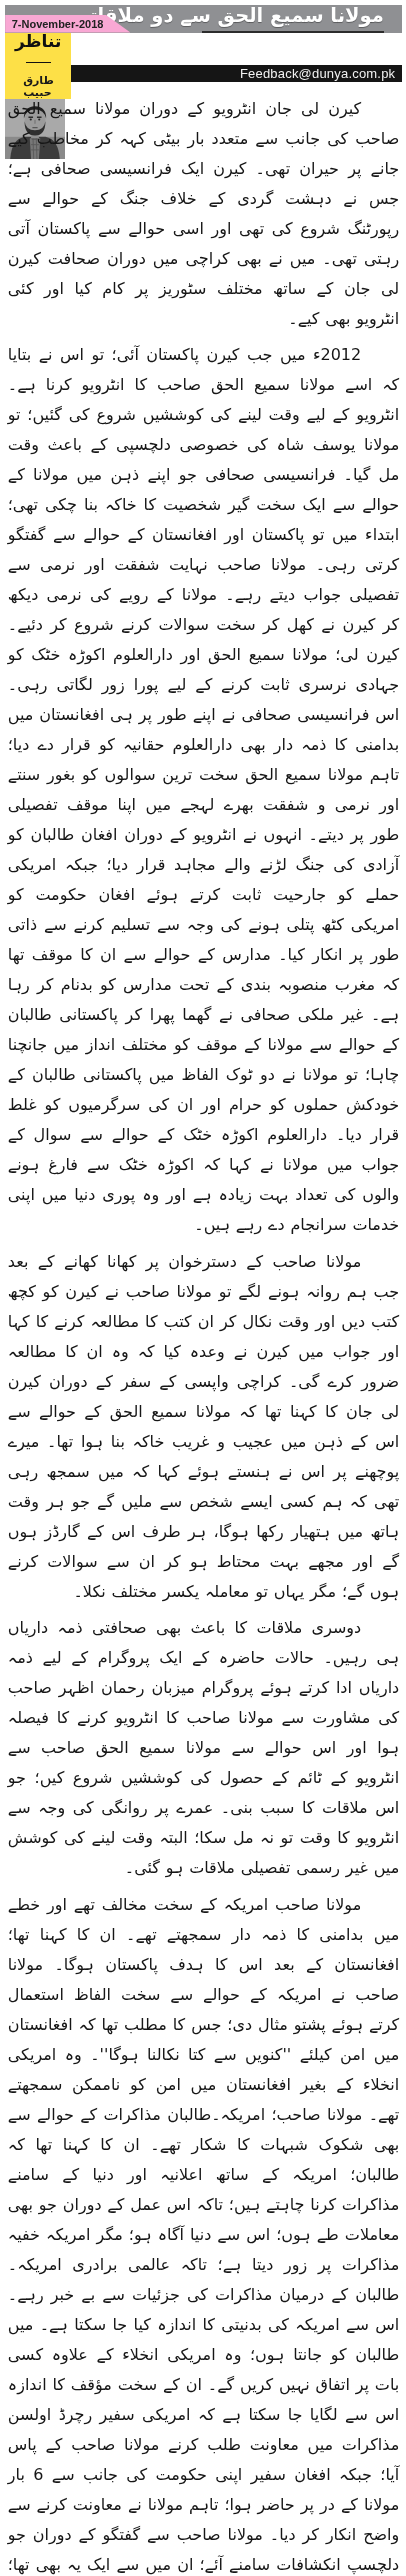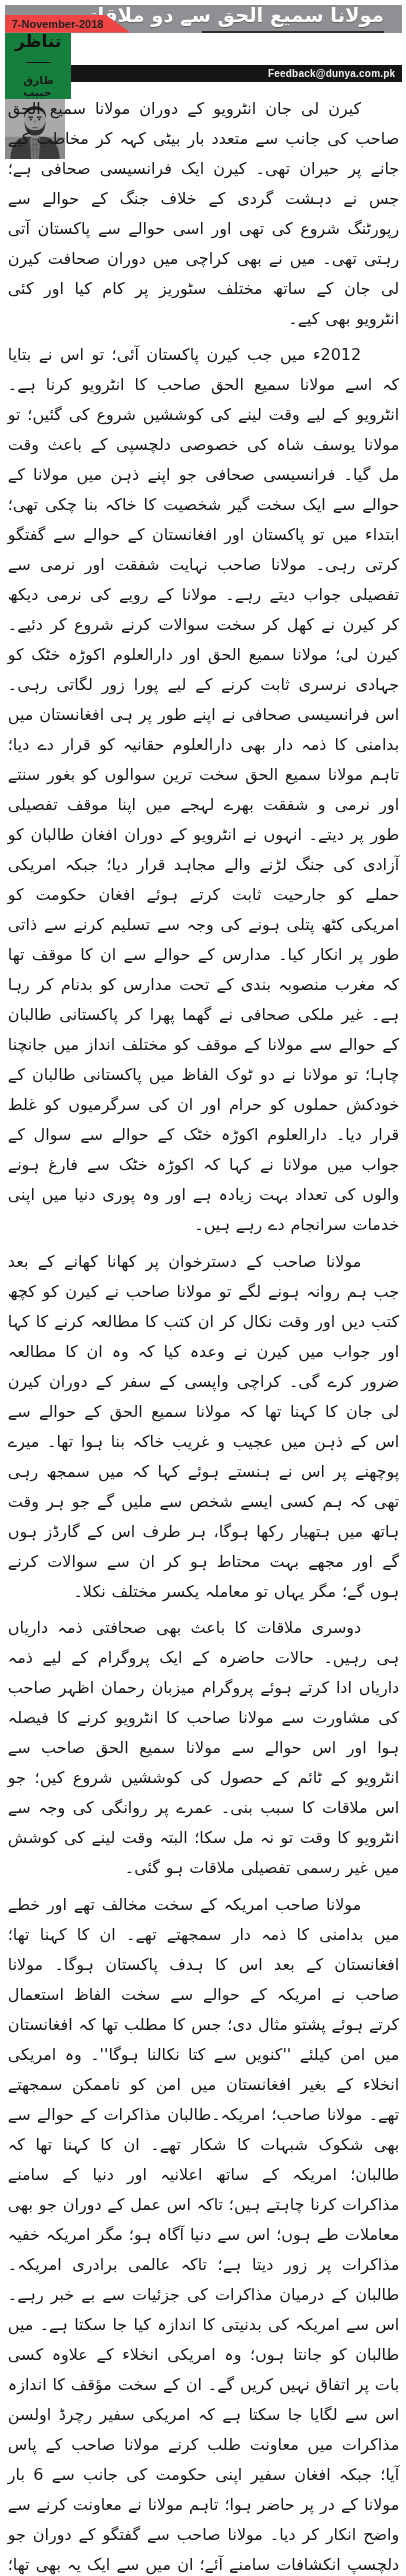--- a/index.html
+++ b/index.html
@@ -46,33 +46,33 @@
     margin-top: 4.6px;
     width: 182px;
     height: 1.3px;
     background: #2c2c2c;
   }
   .date-box {
     position: absolute;
     left: 0;
     bottom: 0;
     direction: ltr;
-    background: #ef4444;
+    background: #f9a8d4;
     height: 18px;
     line-height: 18px;
     padding: 0 27px 0 6.5px;
     clip-path: polygon(0 0, 80% 0, 100% 100%, 0 100%);
     font-family: "Liberation Sans", sans-serif;
     font-size: 11px;
     font-weight: bold;
     color: #222222;
   }
   .author-panel {
     width: 66px;
-    background: #15803d;
+    background: #fde047;
     display: flex;
     flex-direction: column;
     justify-content: center;
     align-items: center;
     gap: 12px;
   }
   .column-name {
     font-size: 17px;
     font-weight: bold;
     color: #111111;
@@ -102,22 +102,22 @@
     height: 17px;
     background: #151515;
     display: flex;
     justify-content: flex-end;
     align-items: center;
     padding-right: 6.5px;
   }
   .feedback-email {
     color: #f2f2f2;
     font-family: "Liberation Sans", sans-serif;
-    font-size: 10px;
-    font-weight: bold;
+    font-size: 13px;
+    font-weight: normal;
     letter-spacing: 0.2px;
   }
 
   
   .article {
     direction: rtl;
     text-align: justify;
     padding: 11.7px 2.6px 9px;
     color: #161616;
   }

